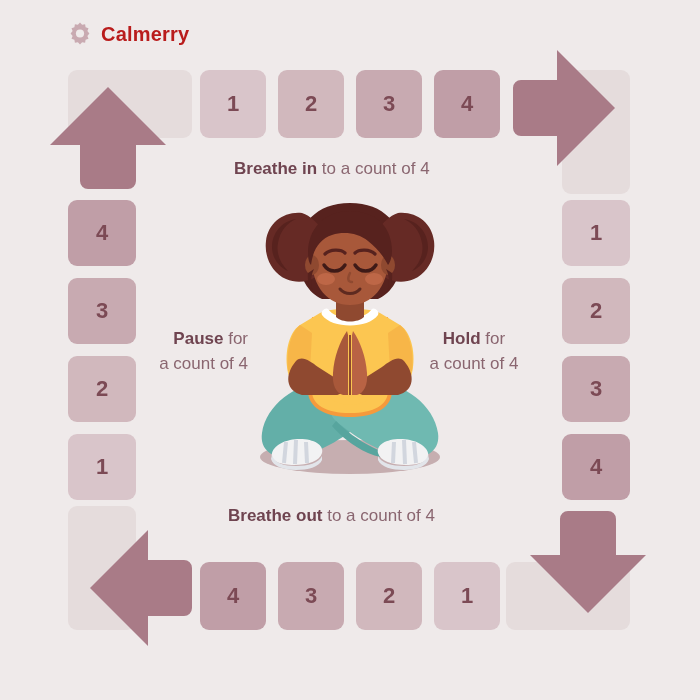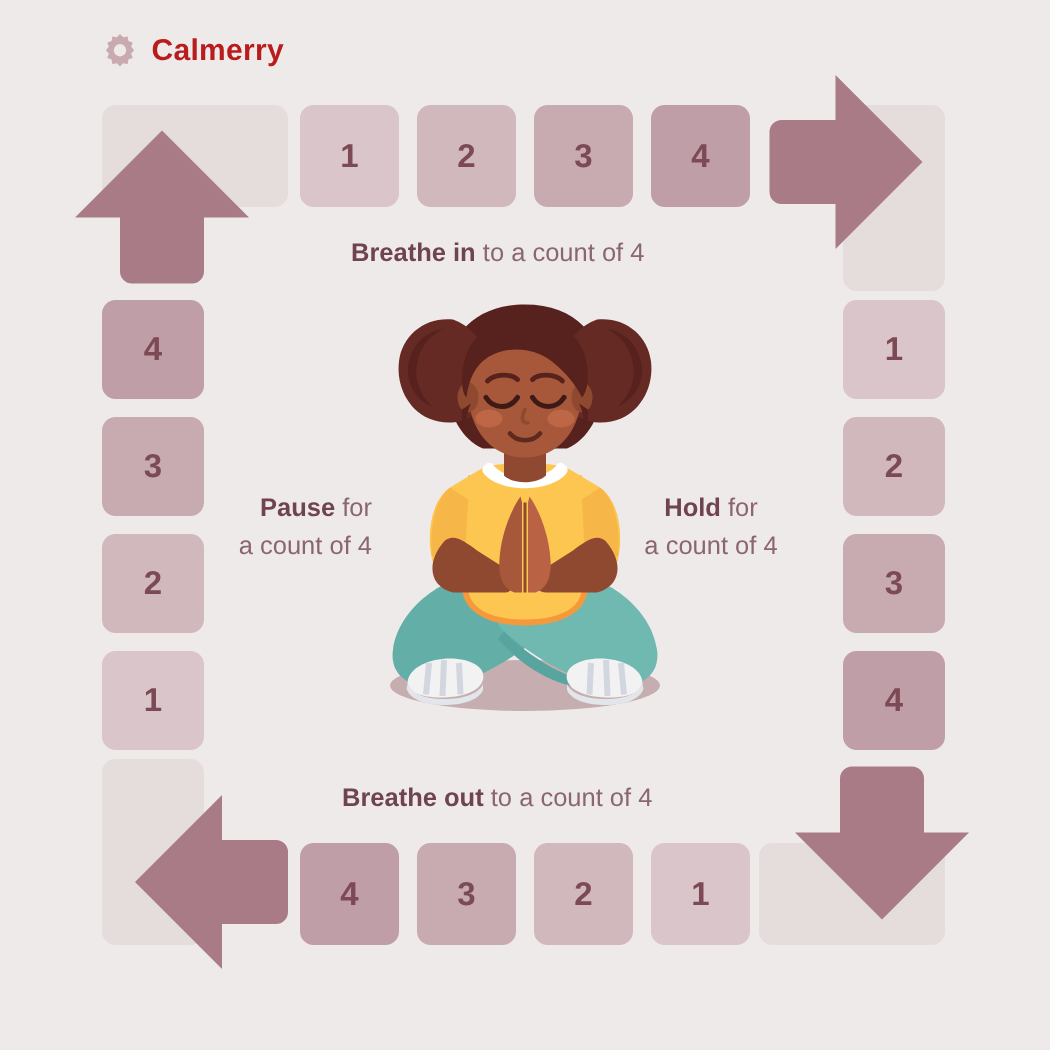--- a/index.html
+++ b/index.html
@@ -148,21 +148,21 @@
   </svg>
 
   <svg class="arrow" style="left:88px; top:528px;" width="105" height="120" viewBox="0 0 105 120">
     <path fill="#a97b87" d="M2 60 L60 2 L60 32 L96 32 a8 8 0 0 1 8 8 L104 80 a8 8 0 0 1 -8 8 L60 88 L60 118 Z"></path>
   </svg>
 
   <div class="hlabel" style="left:234px; top:159px;">
     <b>Breathe in</b><span> to a count of 4</span>
   </div>
 
-  <div class="hlabel" style="left:228px; top:522px;">
+  <div class="hlabel" style="left:228px; top:506px;">
     <b>Breathe out</b><span> to a count of 4</span>
   </div>
 
   <div class="vlabel" style="left:100px; top:327px; width:148px;">
     <div><b>Pause</b><span> for</span></div>
     <div>a count of 4</div>
   </div>
 
   <div class="vlabel" style="left:400px; top:327px; width:148px;text-align:center;">
     <div><b>Hold</b><span> for</span></div>

